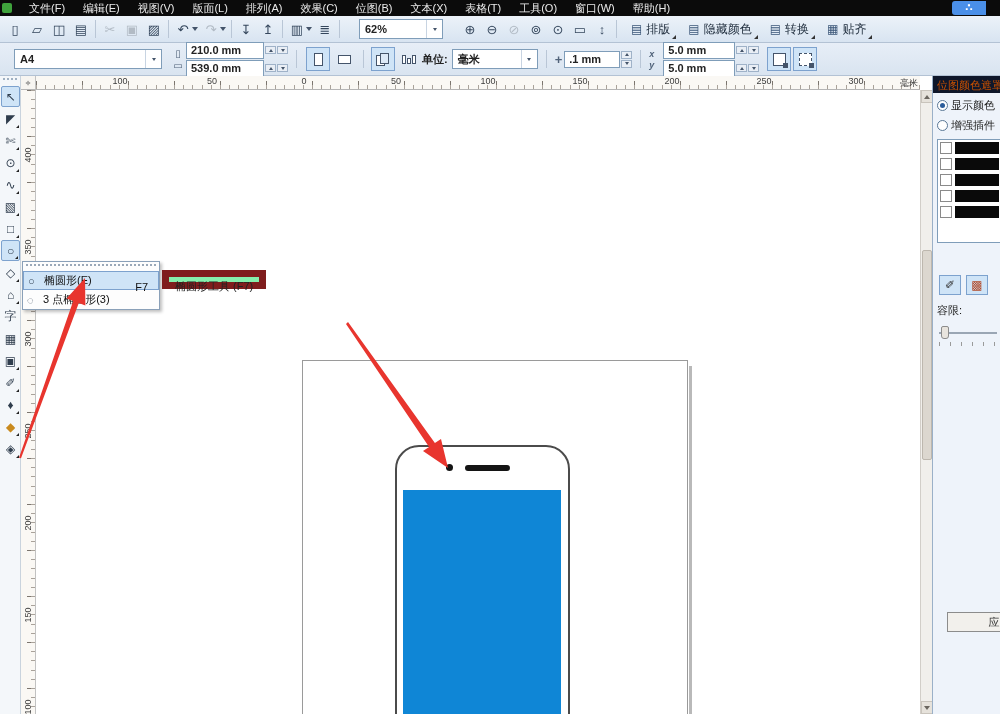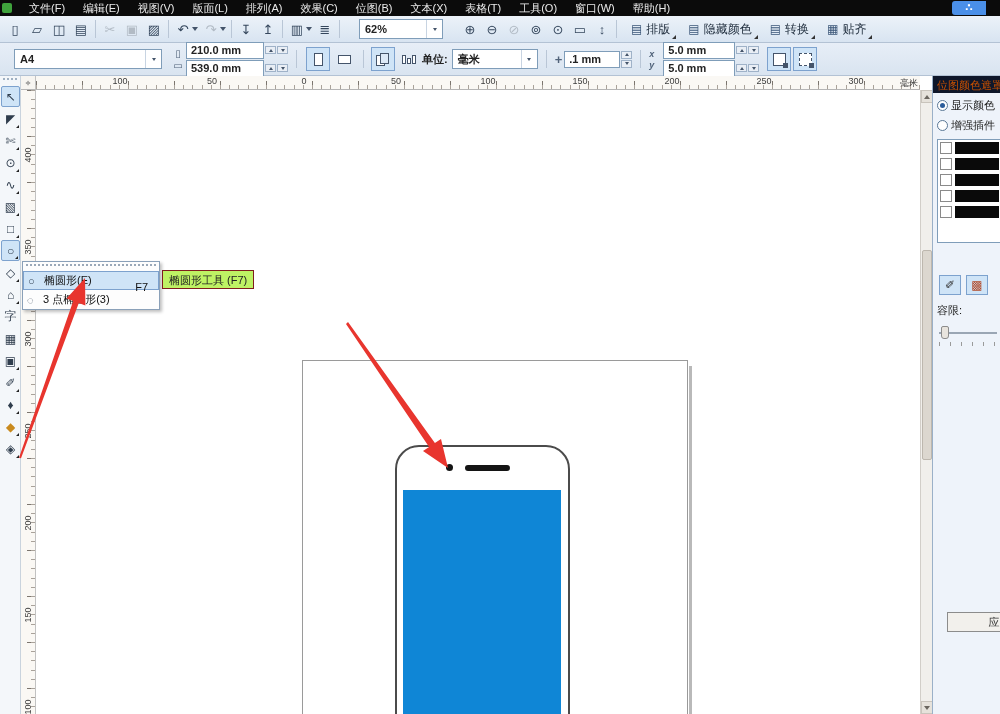--- a/index.html
+++ b/index.html
@@ -153,21 +153,21 @@
 
   
   #flyout { position:absolute; left:22px; top:261px; width:138px; height:49px;
     background:#fdfdfd; border:1px solid #8aa0b8; box-shadow:2px 2px 3px rgba(0,0,0,.25); z-index:40; }
   #flyout .handle { height:5px; margin:2px 3px; border-top:2px dotted #9aa8b8; }
   .fitem { height:19px; display:flex; align-items:center; font-size:11px; color:#111; padding:0 4px; }
   .fitem.sel { background:#cfe4f7; border:1px solid #7da2ce; }
   .fitem .ficon { width:16px; font-size:11px; color:#3a4a5c; }
   .fitem .fshort { margin-left:auto; padding-right:6px;margin-top:12px; }
   #tooltip { position:absolute; left:162px; top:270px; height:19px; padding:2px 6px;
-    background:#bef264; border:1px solid #7f1d1d; font-size:11px; color:#222;
+    background:#86efac; border:7px solid #7f1d1d; font-size:11px; color:#222;
     white-space:nowrap; z-index:40; }
 
   
   #arrows { position:absolute; left:0; top:0; width:1000px; height:714px;
     z-index:60; pointer-events:none; }
 </style>
 </head>
 <body>
 
 <div id="app">

